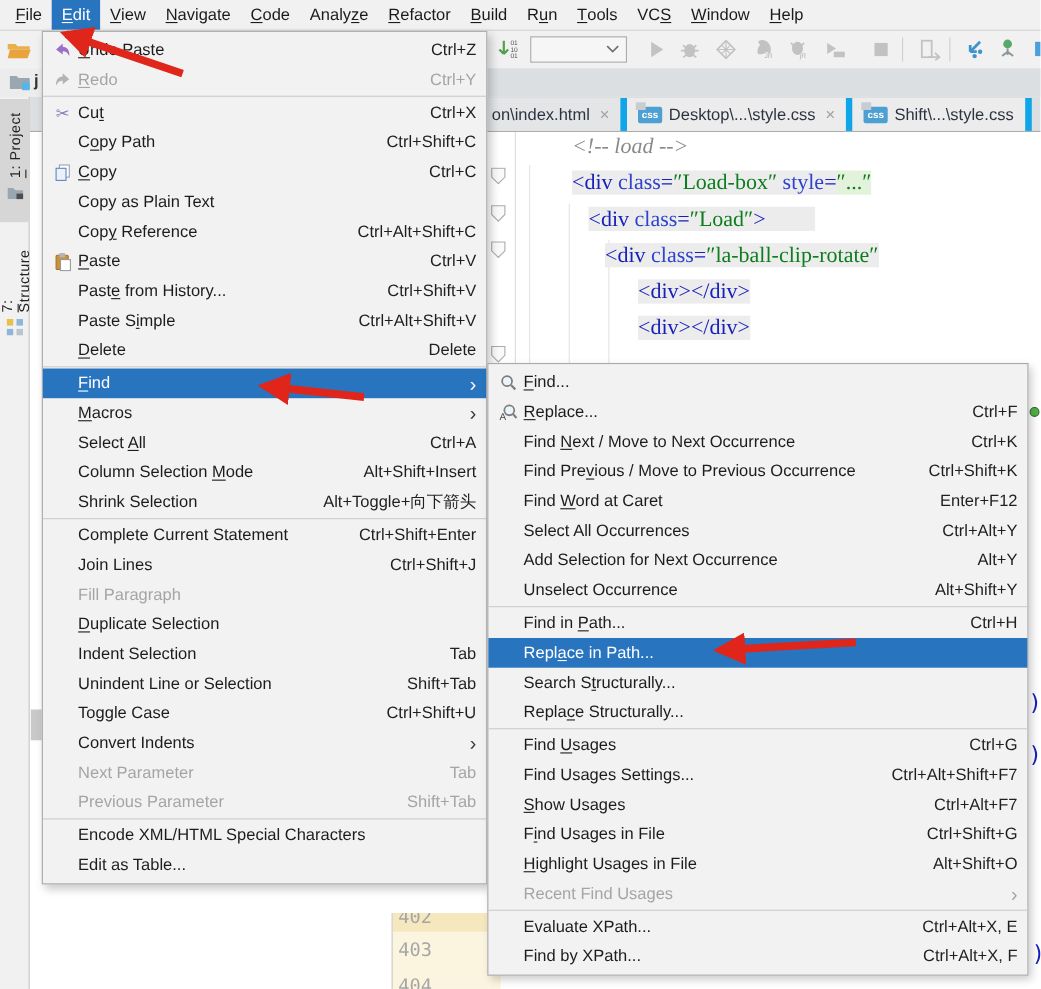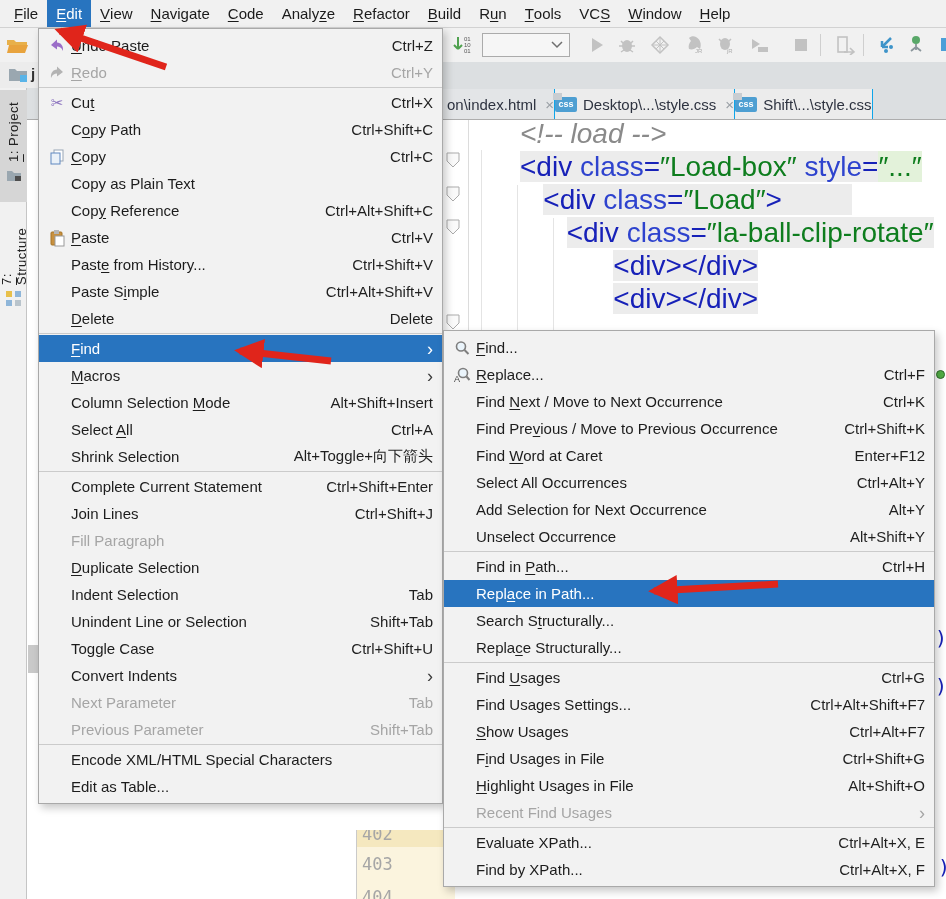--- a/index.html
+++ b/index.html
@@ -25,22 +25,22 @@
   
   .row2 { position:absolute; left:0; top:62px; width:946px; height:26px; background:#ECECEC; z-index:1; }
   .row2-right { position:absolute; left:443px; top:0; width:503px; height:26px; background:#DCDFE1; }
   .crumb-folder { position:absolute; left:8px; top:3px; }
   .crumb-text { position:absolute; left:31px; top:3px; font-size:15px; font-weight:bold; color:#333; }
 
   
   .tabstrip { position:absolute; left:0; top:88px; width:946px; height:32px; background:#DCDFE1;
               border-bottom:1px solid #ADADAD; z-index:1; }
   .tabs { position:absolute; left:443px; top:1px; height:30px; display:flex; overflow:hidden; width:503px; }
-  .tab { display:flex; align-items:center; background:#ECECEC; border-right:1px solid #0ea5e9;
-         padding:0 0; font-size:15px; color:#2E3340; white-space:pre; }
+  .tab { display:flex; align-items:center; background:#ECECEC; border-right:6px solid #0ea5e9;
+         padding:0 10px; font-size:15px; color:#2E3340; white-space:pre; }
   .tab.active { background:#E3E5E7; padding-left:4px; }
   .tab-close { margin-left:9px; color:#9AA0A6; font-size:15px; }
   .cssbadge { position:relative; width:22px; height:15px; background:#4E9FD2; border-radius:2px; color:#fff;
               font-size:9px; line-height:15px; text-align:center; margin-right:6px; font-weight:bold; }
   .cssbadge::before { content:""; position:absolute; left:-2px; top:-4px; width:9px; height:7px; background:#C9CDD1; }
 
   
   .activity { position:absolute; left:0; top:88px; width:27px; height:811px; background:#F1F1F1;
               border-right:1px solid #C5C5C5; z-index:1; }
   .vtab { position:absolute; left:0; width:27px; display:flex; flex-direction:column; align-items:center; }
@@ -49,21 +49,21 @@
   .vicon { margin-top:6px; }
   .handle { position:absolute; left:28px; top:645px; width:10px; height:28px; background:#C9C9C9; z-index:1; }
 
   
   .editor { position:absolute; left:27px; top:120px; width:919px; height:779px; background:#fff; z-index:0; }
   .gutter-sep { position:absolute; left:468px; top:120px; width:1px; height:210px; background:#DCDCDC; z-index:1; }
   .gutter-sep-b { position:absolute; left:447px; top:885px; width:1px; height:14px; background:#C9C9C9; z-index:1; }
   .guide { position:absolute; width:1px; background:#E4E4E4; z-index:1; }
   .fold { position:absolute; left:446px; width:14px; height:16px; z-index:1; }
   .code { position:absolute; left:520px; top:117px; width:426px; height:216px; overflow:hidden; z-index:1;
-          font-family:Liberation Sans, sans-serif; font-size:28px; }
+          font-family:Liberation Serif, serif; font-size:20px; }
   .cl { height:33px; line-height:33px; white-space:pre; }
   .c-tag { color:#1721B8; } .c-attr { color:#2E43CE; } .c-str { color:#0E7D1E; }
   .c-com { color:#8A8A8A; font-style:italic; }
   .b-g { background:#ECECEC; } .b-grn { background:#E3F2DA; }
   .edge-glyph { position:absolute; font-family:"DejaVu Sans Mono", monospace; font-size:20px; color:#1721B8; z-index:1; }
   .swatch { position:absolute; left:936px; top:370px; width:9px; height:9px; border-radius:50%;
             background:#53B046; border:1px solid #2F6B2B; z-index:1; }
 
   
   .numstrip { position:absolute; left:356px; top:830px; width:99px; height:69px; background:#FBF4DE;
@@ -365,27 +365,27 @@
         <span class="lb"><u>F</u>ind</span>
         <span class="sub solo">›</span>
       </div>
       <div class="mi">
         <span class="ic"></span>
         <span class="lb"><u>M</u>acros</span>
         <span class="sub solo">›</span>
       </div>
       <div class="mi">
         <span class="ic"></span>
+        <span class="lb">Select <u>A</u>ll</span>
+        <span class="sc">Ctrl+A</span>
+      </div>
+      <div class="mi">
+        <span class="ic"></span>
         <span class="lb">Column Selection <u>M</u>ode</span>
         <span class="sc">Alt+Shift+Insert</span>
-      </div>
-      <div class="mi">
-        <span class="ic"></span>
-        <span class="lb">Select <u>A</u>ll</span>
-        <span class="sc">Ctrl+A</span>
       </div>
       <div class="mi">
         <span class="ic"></span>
         <span class="lb">Shrink Selection</span>
         <span class="sc">Alt+Toggle+向下箭头</span>
       </div>
       <div class="msep"></div>
       <div class="mi">
         <span class="ic"></span>
         <span class="lb">Complete Current Statement</span>

